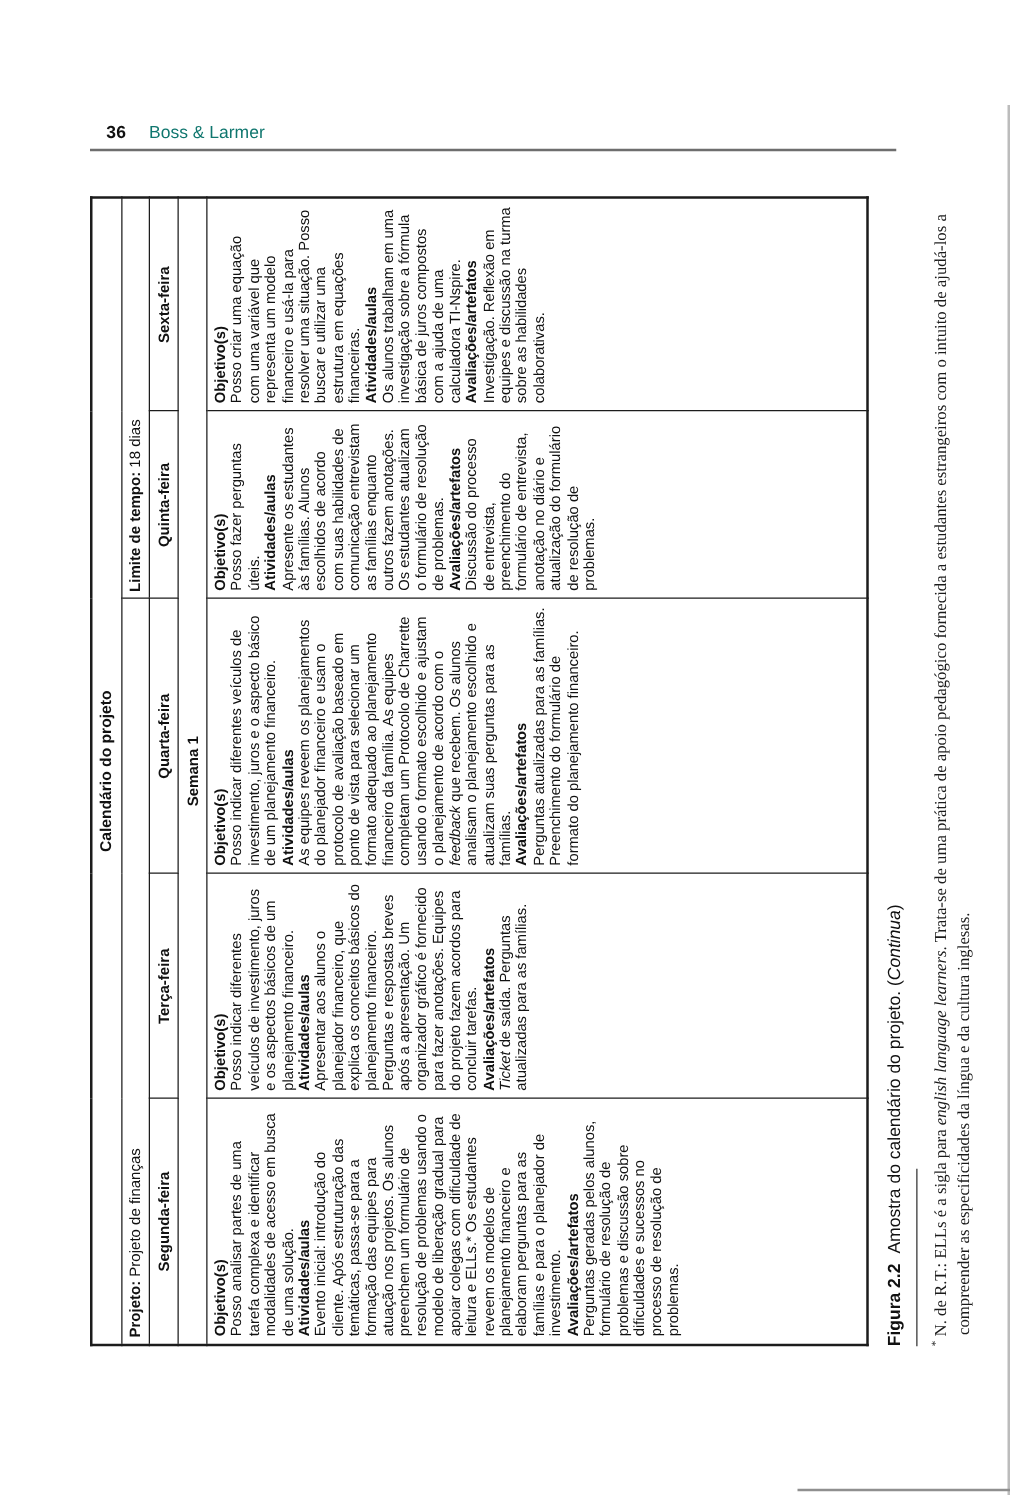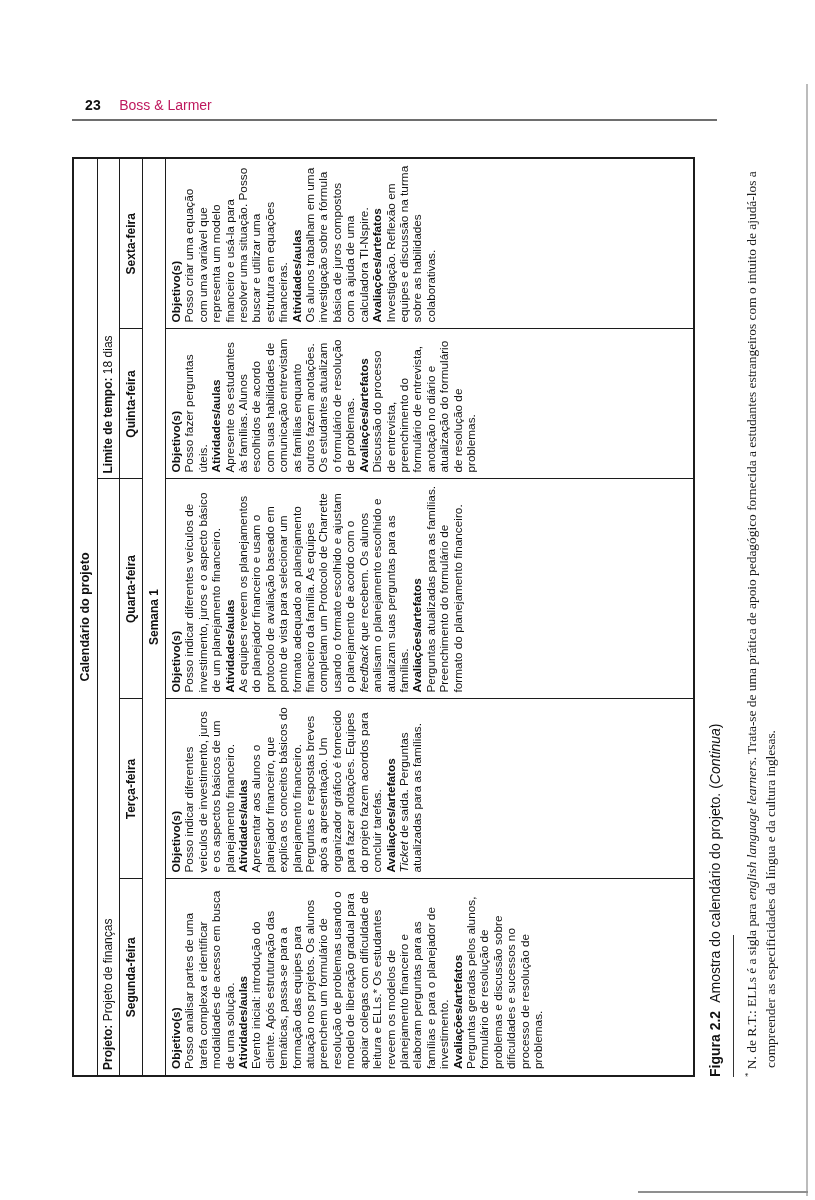--- a/index.html
+++ b/index.html
@@ -11,21 +11,21 @@
     font-family:"Liberation Sans",sans-serif;
     color:#111;
   }
   
   .running-head{
     position:absolute;left:85px;top:97px;
     font-size:14px;line-height:16px;
     white-space:nowrap;
   }
   .running-head .page-num{font-weight:bold;letter-spacing:.3px;}
-  .running-head .head-title{margin-left:18px;color:#be185d;}
+  .running-head .head-title{margin-left:18px;color:#0f766e;}
   .head-rule{
     position:absolute;left:72px;top:119px;width:645px;height:2px;
     background:#6e6e6e;
   }
   
   .rotated{
     position:absolute;left:72px;top:1077px;
     width:918px;height:705px;
     transform:rotate(-90deg);
     transform-origin:0 0;
@@ -89,21 +89,21 @@
     position:absolute;left:638px;top:1191px;width:170px;height:2px;
     background:#8f8f8f;
   }
 </style>
 </head>
 <body>
 
 <div class="page">
 
   <div class="running-head">
-    <span class="page-num">23</span><span class="head-title">Boss &amp; Larmer</span>
+    <span class="page-num">36</span><span class="head-title">Boss &amp; Larmer</span>
   </div>
   <div class="head-rule"></div>
 
   <div class="rotated">
 
     <table class="cal">
       <colgroup>
         <col style="width:197px">
           <col style="width:180px">
           <col style="width:220px">

